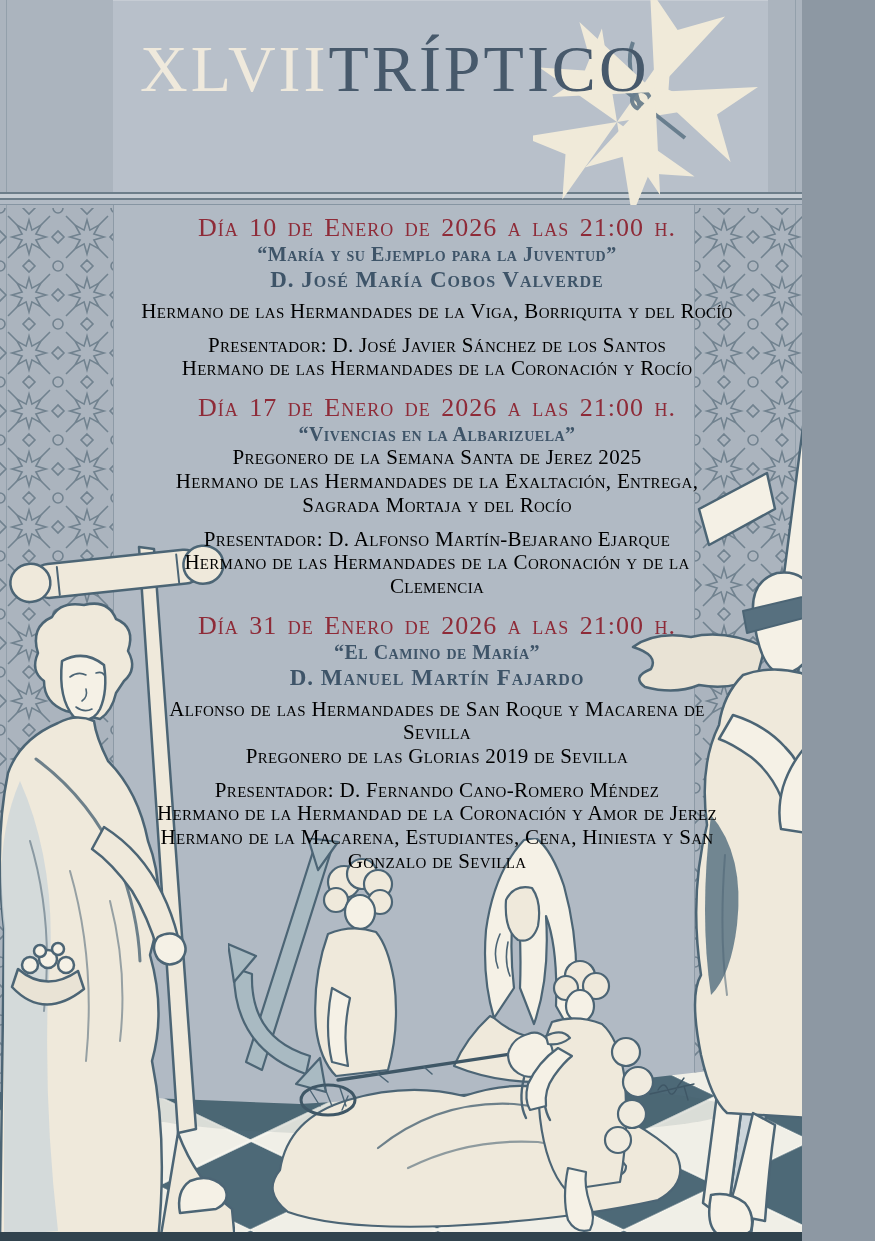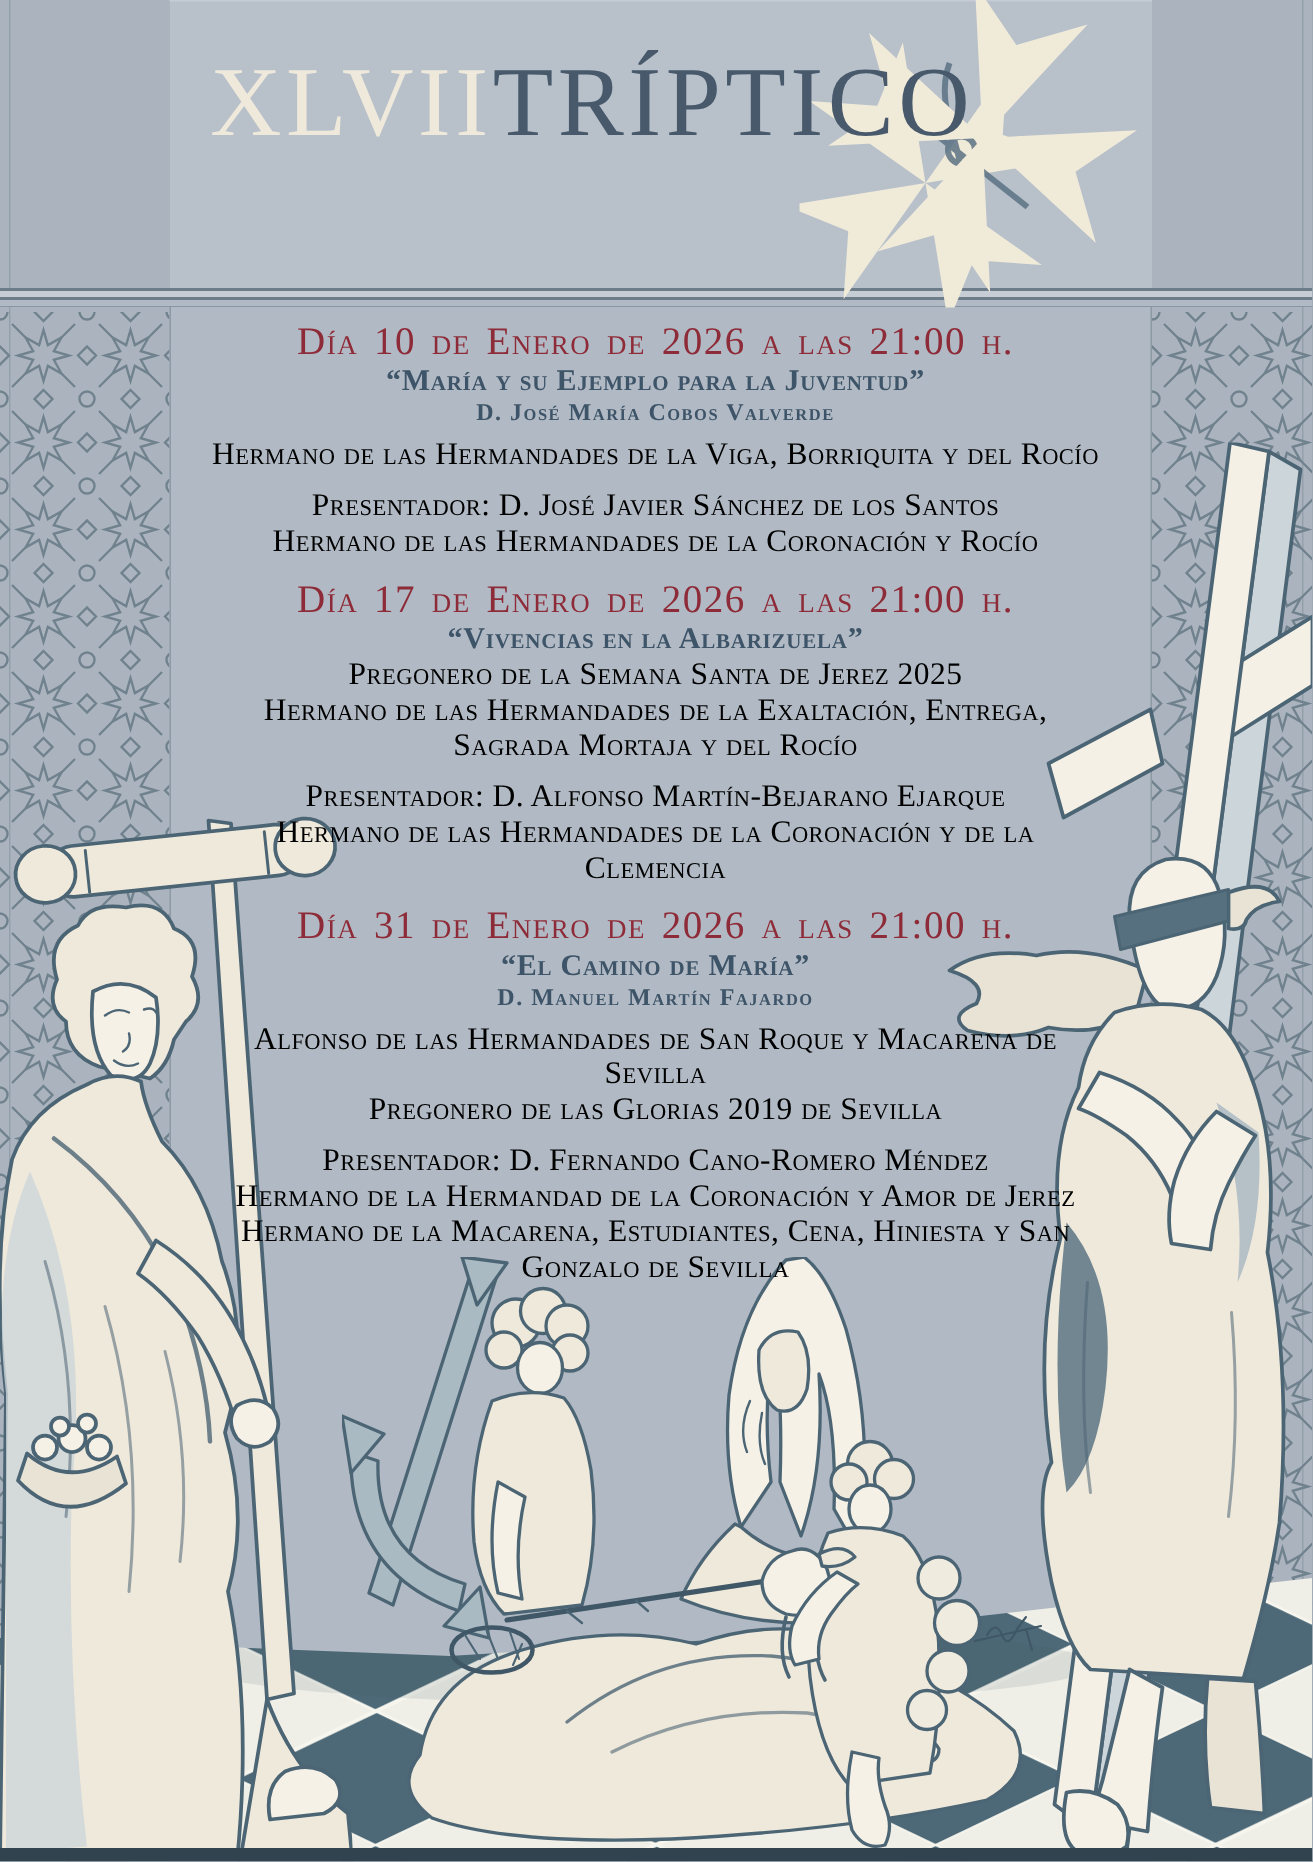--- a/index.html
+++ b/index.html
@@ -1,17 +1,17 @@
 <!DOCTYPE html>
 <html><head>
 <meta charset="utf-8">
 <style>
   html,body{margin:0;padding:0;background:#8d98a3;}
   .poster{
-    position:relative;width:875px;height:1241px;overflow:hidden;
+    position:relative;width:802px;height:1241px;overflow:hidden;
     background:#b1bac4;font-family:"Liberation Serif", serif;
     -webkit-font-smoothing:antialiased;
   }
   .side-col{position:absolute;top:0;height:100%;background:#abb4be;}
   .side-col.left{left:0;width:113px;border-right:1px solid #8d9aa6;}
   .side-col.right{right:0;width:107px;border-left:1px solid #8d9aa6;}
   .edge-line{position:absolute;top:0;bottom:0;width:1px;background:#93a0ab;}
   .edge-line.l{left:6px;} .edge-line.r{right:6px;}
   .header-panel{
     position:absolute;left:113px;width:655px;top:0;height:192px;
@@ -40,21 +40,21 @@
   .ev{margin-bottom:13px;}
   .ev-date{
     font-variant:small-caps;color:#8e2b38;font-size:26px;line-height:1.05;
     letter-spacing:1px;word-spacing:3px;margin-bottom:2px;
   }
   .ev-title{
     font-variant:small-caps;color:#3e5468;font-weight:bold;font-size:20px;
     line-height:1.15;letter-spacing:0.5px;
   }
   .ev-speaker{
-    font-variant:small-caps;color:#3e5468;font-weight:bold;font-size:16px;
+    font-variant:small-caps;color:#3e5468;font-weight:bold;font-size:23px;
     line-height:1.2;letter-spacing:1px;margin-bottom:6px;
   }
   .ev-line{
     font-variant:small-caps;color:#000000;font-size:21px;line-height:1.13;
     letter-spacing:0.3px;
   }
   .ev-pres{margin-top:10px;}
   .floor{position:absolute;left:0;top:1040px;z-index:6;}
   .fig{position:absolute;z-index:7;}
   .fig.left-statue{left:0;top:541px;}

